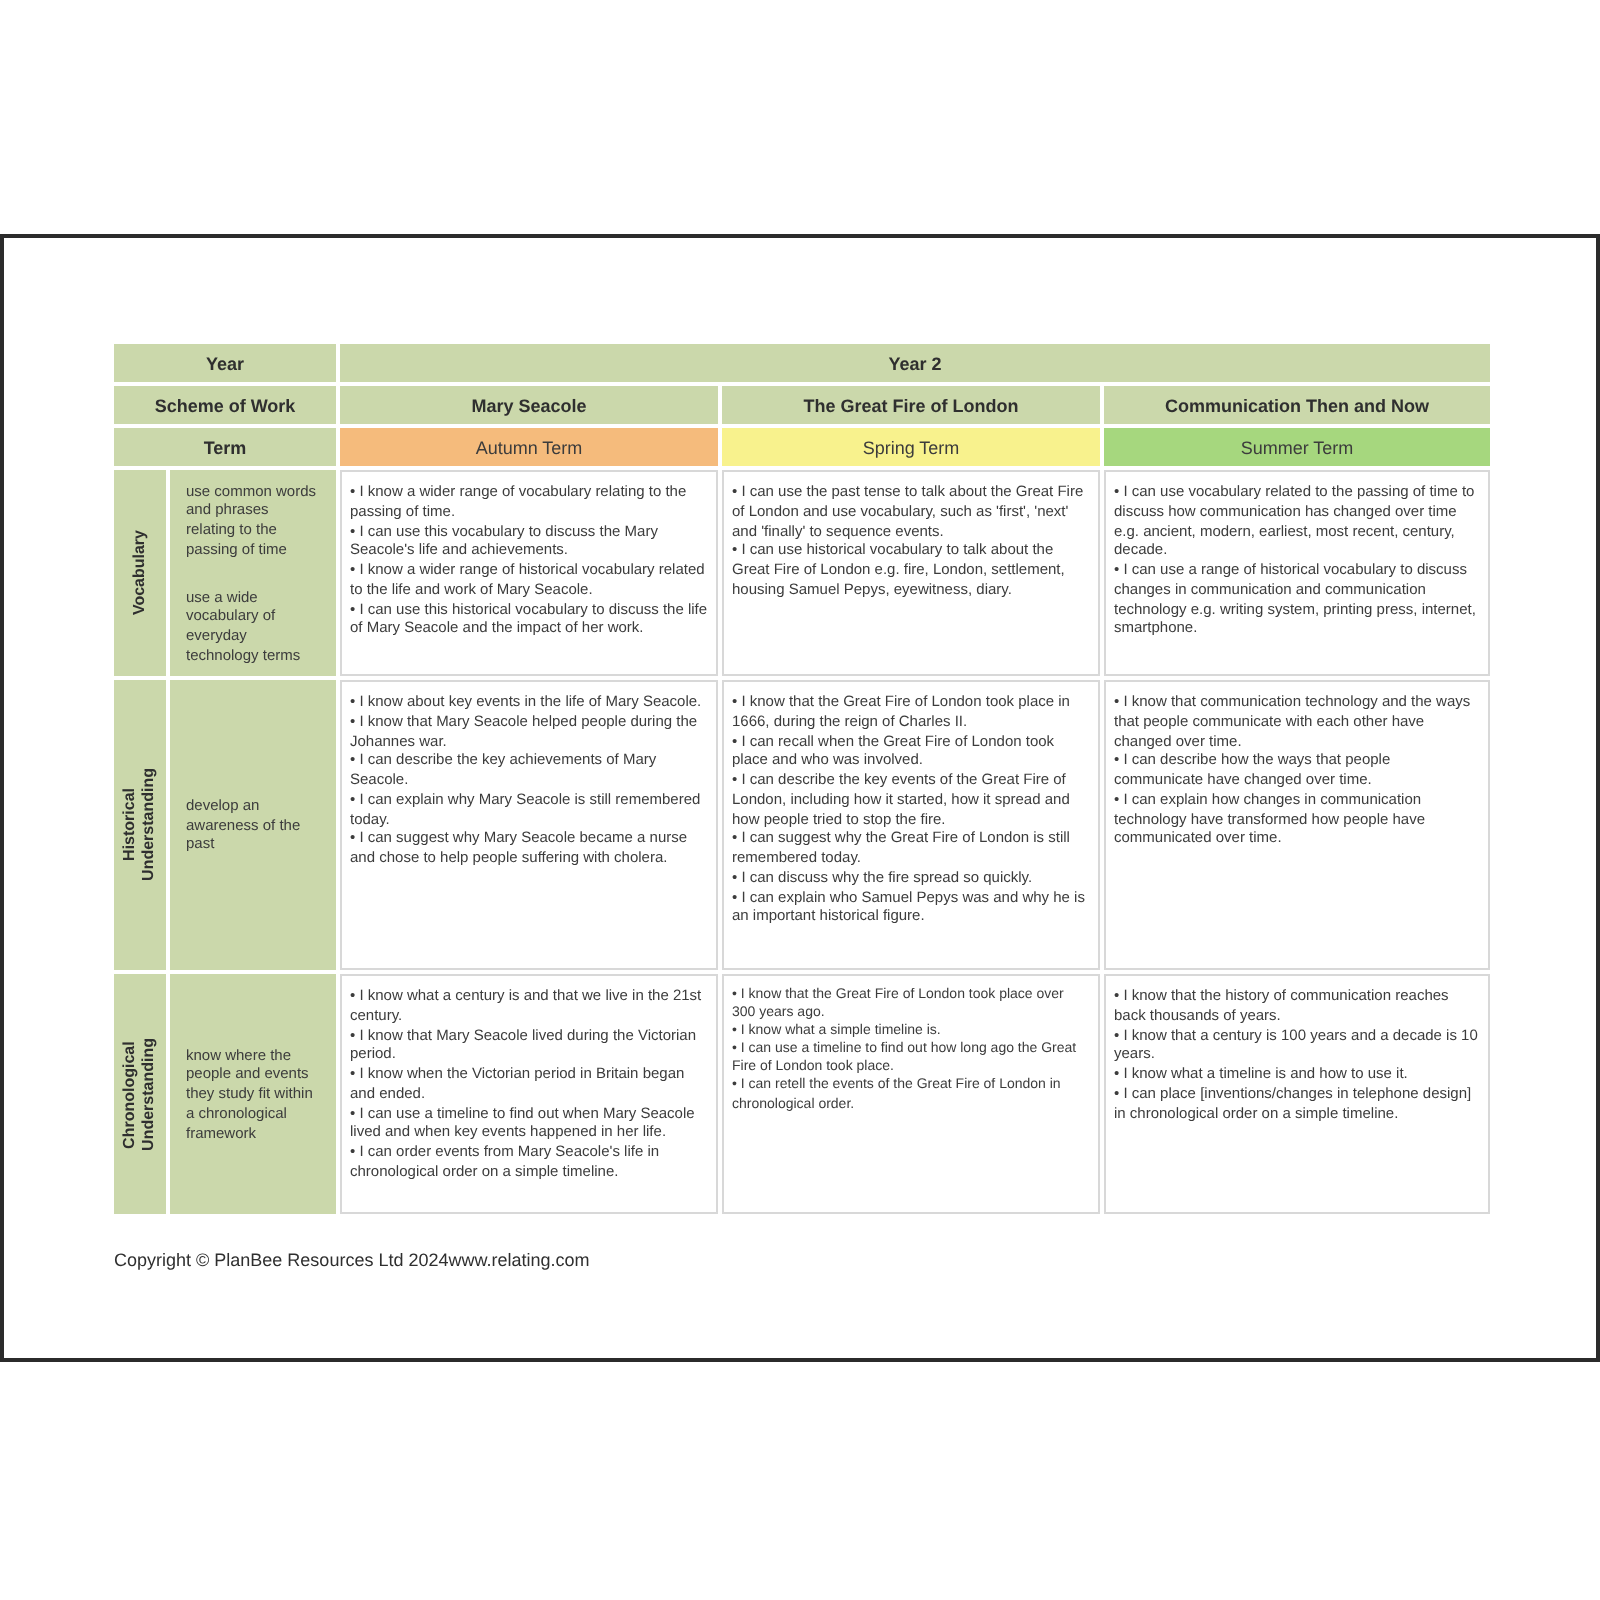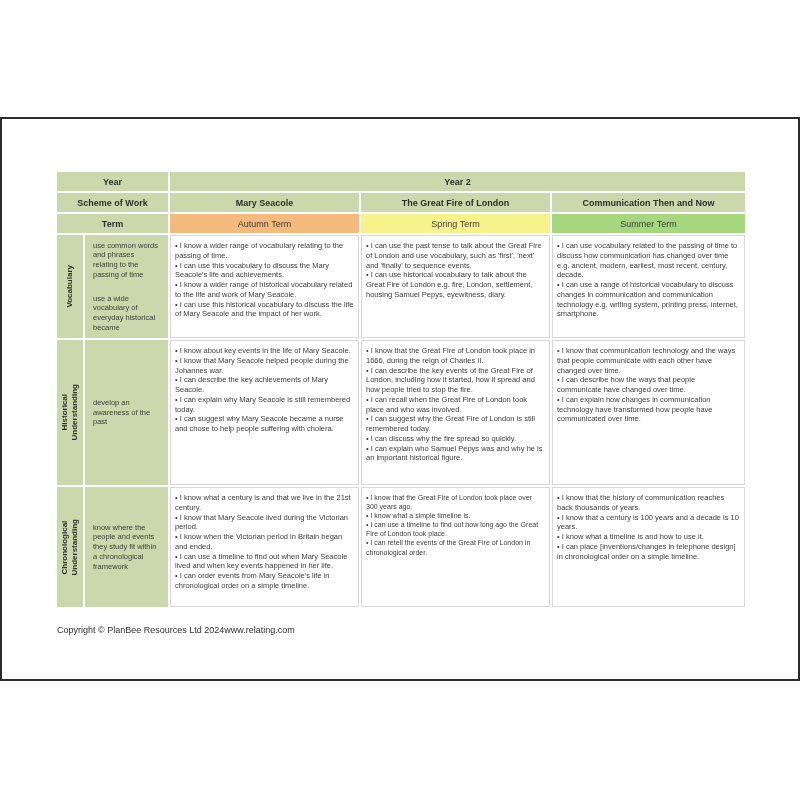--- a/index.html
+++ b/index.html
@@ -49,21 +49,21 @@
     <div class="cell h c12 r3">Term</div>
     <div class="cell t t-autumn c3 r3">Autumn Term</div>
     <div class="cell t t-spring c4 r3">Spring Term</div>
     <div class="cell t t-summer c5 r3">Summer Term</div>
 
     <div class="cell cat c1 r4">
       <span>Vocabulary</span>
     </div>
     <div class="cell desc c2 r4">
         <div class="item">use common words and phrases relating to the passing of time</div>
-        <div class="item">use a wide vocabulary of everyday historical became</div>
+        <div class="item">use a wide vocabulary of everyday technology terms</div>
       </div>
     <div class="cell content c3 r4">
         <div class="item">• I know a wider range of vocabulary relating to the passing of time.</div>
         <div class="item">• I can use this vocabulary to discuss the Mary Seacole's life and achievements.</div>
         <div class="item">• I know a wider range of historical vocabulary related to the life and work of Mary Seacole.</div>
         <div class="item">• I can use this historical vocabulary to discuss the life of Mary Seacole and the impact of her work.</div>
       </div>
     <div class="cell content c4 r4">
         <div class="item">• I can use the past tense to talk about the Great Fire of London and use vocabulary, such as 'first', 'next' and 'finally' to sequence events.</div>
         <div class="item">• I can use historical vocabulary to talk about the Great Fire of London e.g. fire, London, settlement, housing Samuel Pepys, eyewitness, diary.</div>
@@ -82,22 +82,22 @@
       </div>
     <div class="cell content c3 r5">
         <div class="item">• I know about key events in the life of Mary Seacole.</div>
         <div class="item">• I know that Mary Seacole helped people during the Johannes war.</div>
         <div class="item">• I can describe the key achievements of Mary Seacole.</div>
         <div class="item">• I can explain why Mary Seacole is still remembered today.</div>
         <div class="item">• I can suggest why Mary Seacole became a nurse and chose to help people suffering with cholera.</div>
       </div>
     <div class="cell content c4 r5">
         <div class="item">• I know that the Great Fire of London took place in 1666, during the reign of Charles II.</div>
+        <div class="item">• I can recall when the Great Fire of London took place and who was involved.</div>
         <div class="item">• I can describe the key events of the Great Fire of London, including how it started, how it spread and how people tried to stop the fire.</div>
-        <div class="item">• I can recall when the Great Fire of London took place and who was involved.</div>
         <div class="item">• I can suggest why the Great Fire of London is still remembered today.</div>
         <div class="item">• I can discuss why the fire spread so quickly.</div>
         <div class="item">• I can explain who Samuel Pepys was and why he is an important historical figure.</div>
       </div>
     <div class="cell content c5 r5">
         <div class="item">• I know that communication technology and the ways that people communicate with each other have changed over time.</div>
         <div class="item">• I can describe how the ways that people communicate have changed over time.</div>
         <div class="item">• I can explain how changes in communication technology have transformed how people have communicated over time.</div>
       </div>
 

